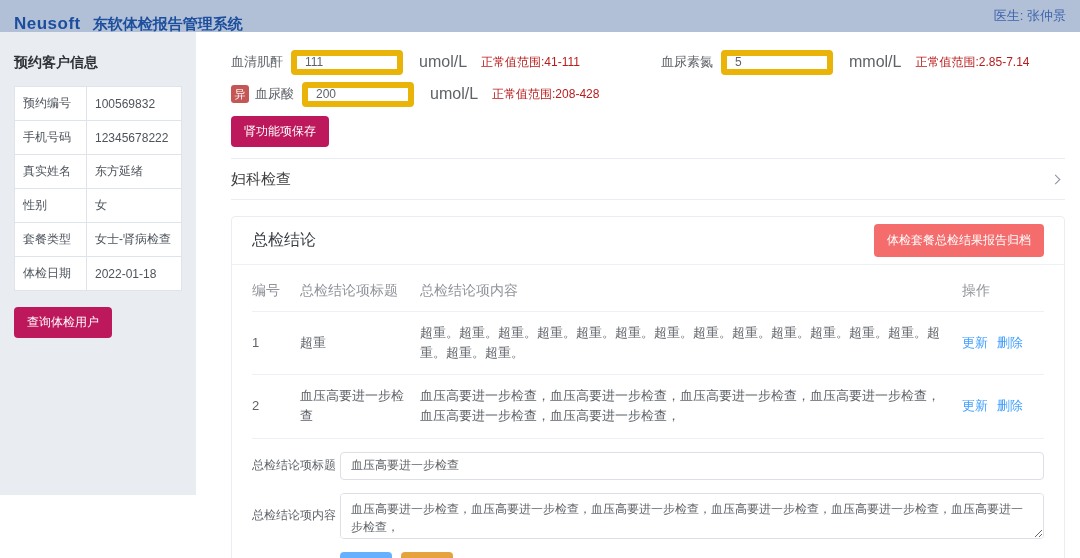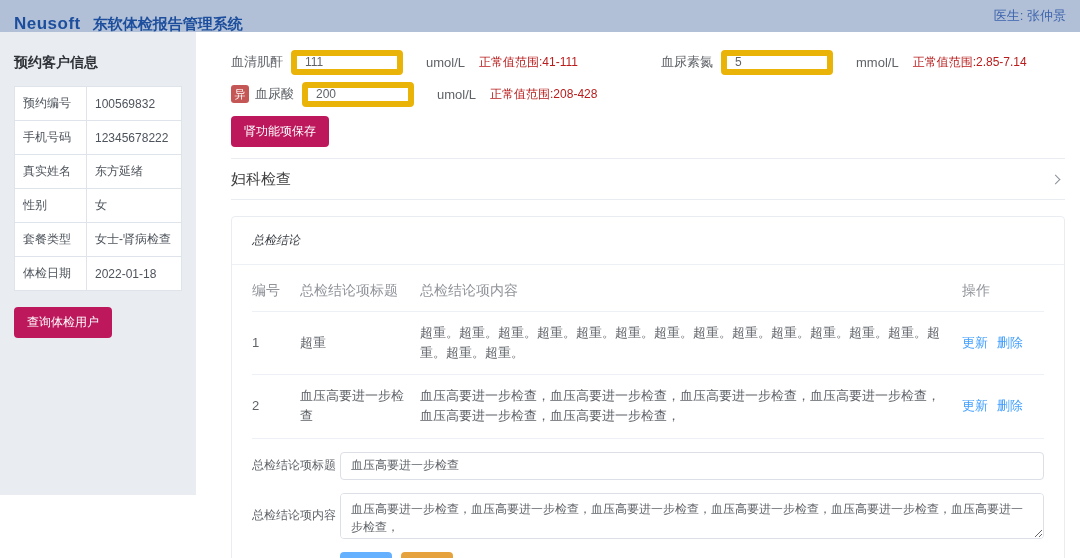--- a/index.html
+++ b/index.html
@@ -34,36 +34,36 @@
   
   .main { flex:1; padding:17px 15px 0 35px; background:#fff; }
   .exam-grid { display:grid; grid-template-columns:430px 1fr; row-gap:6px; }
   .exam-item { display:flex; align-items:center; height:26px; }
   .exam-item .flabel { font-size:13px; color:#5f6368; margin-right:8px; white-space:nowrap; }
   .abn-badge { width:18px; height:18px; background:#c45656; color:#fff; font-size:11px;
     border-radius:3px; display:flex; align-items:center; justify-content:center;
     margin-right:6px; flex-shrink:0; }
   .exam-input { width:112px; height:25px; border:6px solid #eab308; border-radius:4px;
     padding:0 8px; font-size:12px; color:#5f6368; font-family:inherit; outline:none; }
-  .unit { font-size:13px; color:#5f6368; margin-left:23px; }
+  .unit { font-size:16px; color:#5f6368; margin-left:16px; }
   .range { font-size:12px; color:#b91c1c; margin-left:14px; }
   .save-btn { margin-top:9px; }
 
   .collapse-row { margin-top:11px; border-top:1px solid #e9edf2; border-bottom:1px solid #e9edf2;
     height:42px; display:flex; align-items:center; justify-content:space-between;
     cursor:pointer; }
   .collapse-row .ctitle { font-size:15px; color:#404040; }
   .chevron { width:7px; height:7px; border-top:1px solid #8a9099; border-right:1px solid #8a9099;
     transform:rotate(45deg); margin-right:6px; }
 
   
   .panel { margin-top:16px; border:1px solid #e9edf2; border-radius:4px; background:#fff; }
   .panel-header { display:flex; align-items:center; justify-content:space-between;
     padding:10px 20px; border-bottom:1px solid #edf0f4; height:48px; }
-  .panel-title { font-size:12px; color:#3a3f45;font-style:italic; }
+  .panel-title { font-size:16px; color:#3a3f45; }
   .panel-body { padding:6px 20px 16px; }
 
   .c-table { width:100%; border-collapse:collapse; table-layout:fixed; }
   .c-table col.c-no { width:48px; } .c-table col.c-title { width:120px; }
   .c-table col.c-op { width:82px; }
   .c-table th { font-size:14px; color:#909399; font-weight:normal; text-align:left;
     padding:11px 10px 11px 0; border-bottom:1px solid #edf0f4; }
   .c-table td { font-size:13px; color:#5f6368; text-align:left; vertical-align:middle;
     padding:11px 10px 11px 0; border-bottom:1px solid #edf0f4; line-height:1.55; }
   .op-link { color:#409eff; text-decoration:none; font-size:13px; margin-right:9px; cursor:pointer; }
@@ -147,20 +147,21 @@
     <button class="btn blue save-btn">肾功能项保存</button>
 
     <div class="collapse-row">
       <span class="ctitle">妇科检查</span>
       <span class="chevron"></span>
     </div>
 
     <section class="panel">
       <div class="panel-header">
         <span class="panel-title">总检结论</span>
+        <button class="btn red">体检套餐总检结果报告归档</button>
       </div>
       <div class="panel-body">
         <table class="c-table">
           <colgroup>
               <col class="c-no">
               <col class="c-title">
               <col>
               <col class="c-op">
             </colgroup>
           <thead>

